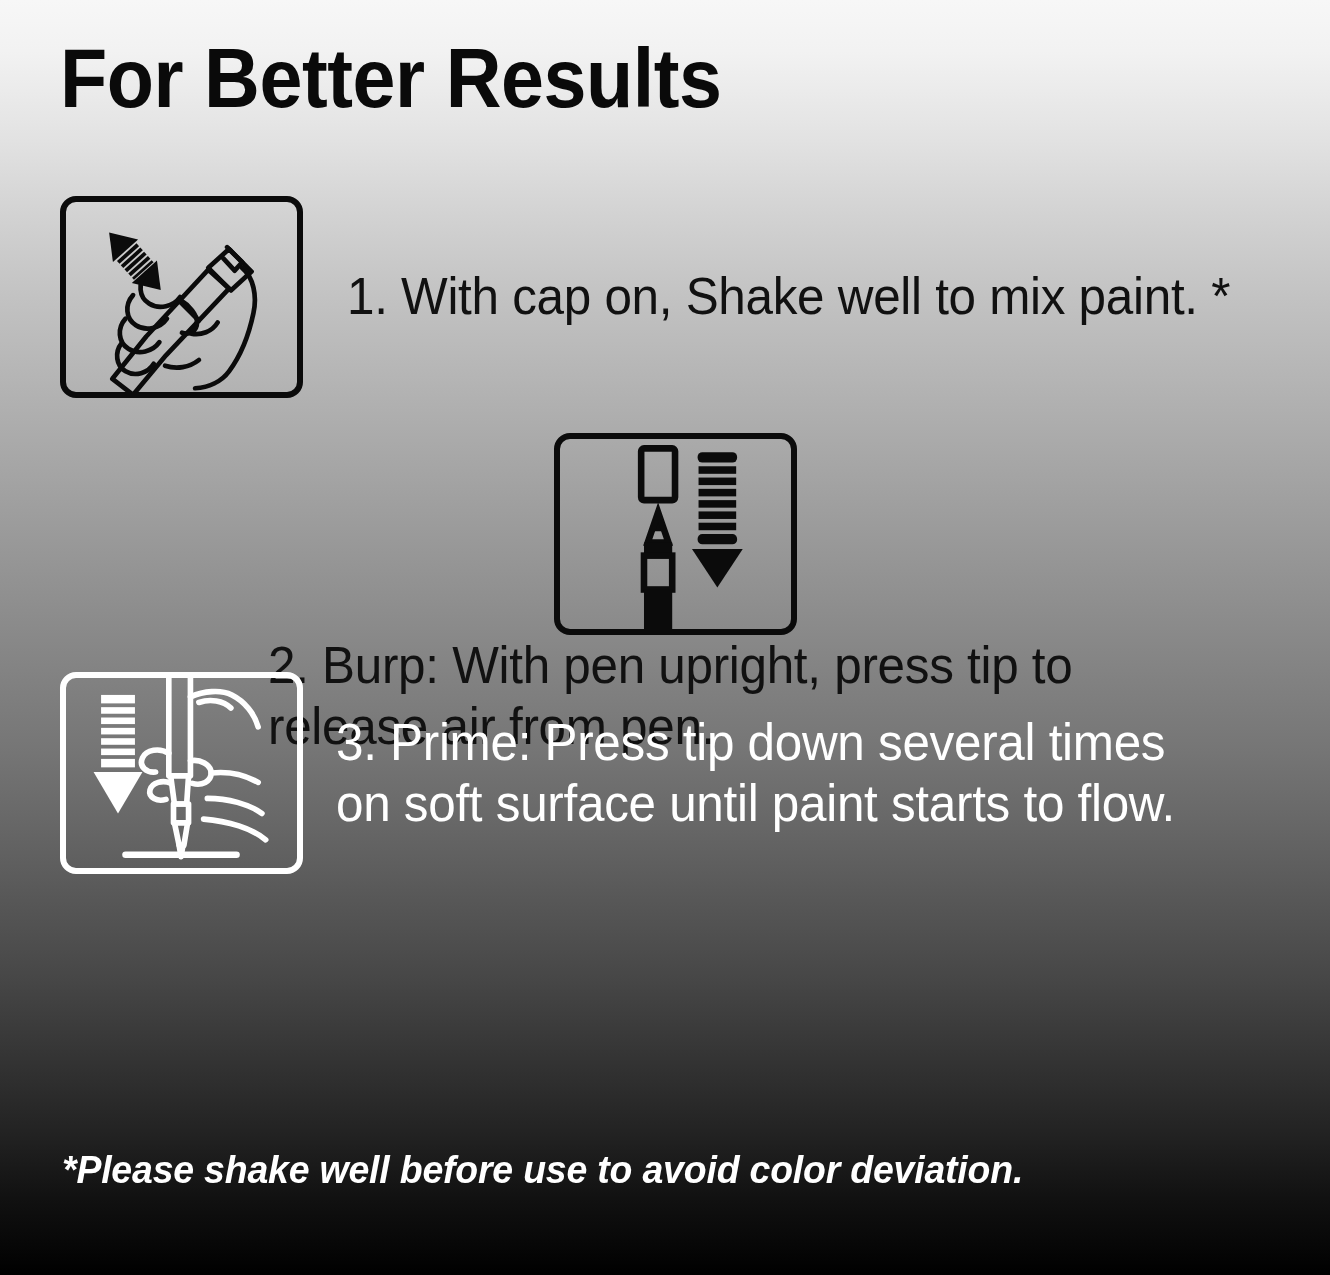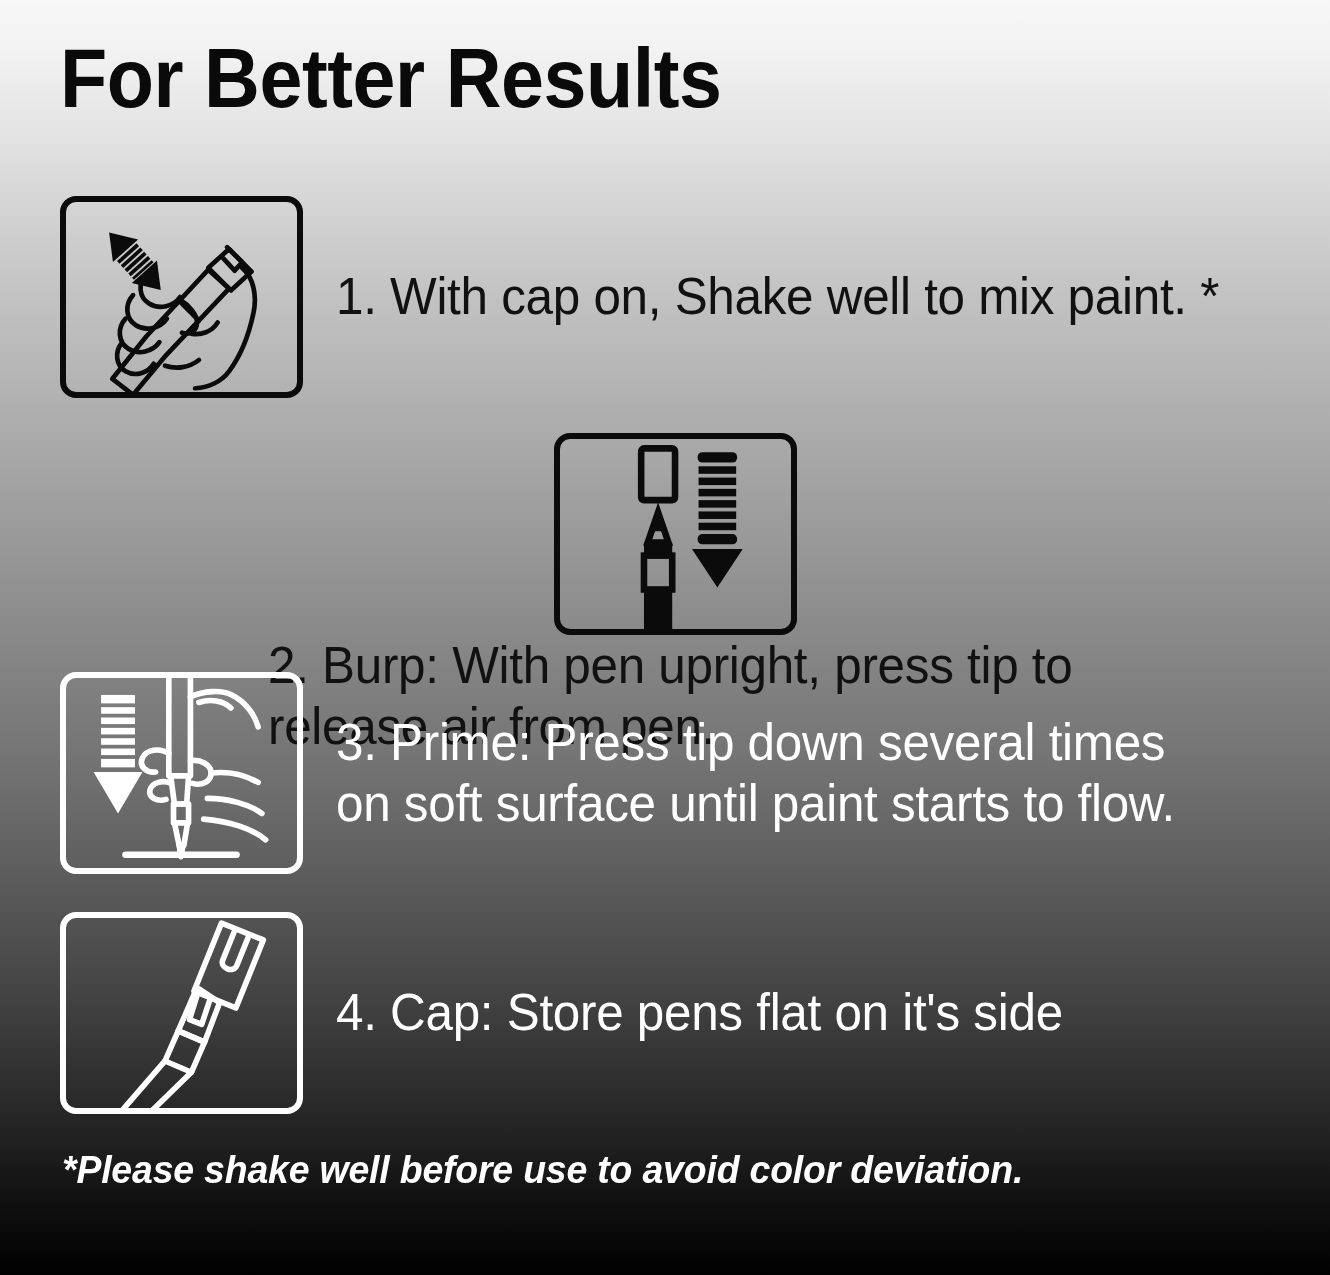--- a/index.html
+++ b/index.html
@@ -56,21 +56,21 @@
   }
 
   
   .row {
     position: absolute;
     left: 60px;
     width: 1230px;
     display: flex;
     align-items: center;
   }
-  #row-1 { top: 196px;  height: 202px; }
+  #row-1 { top: 196px;  height: 202px; gap: 11px; }
   #row-2 { top: 433px;  height: 202px; flex-direction: column; }
   #row-3 { top: 672px;  height: 202px; }
   #row-4 { top: 912px;  height: 202px; }
 
   .icon-box {
     position: relative;
     width: 243px;
     height: 202px;
     box-sizing: border-box;
     border-radius: 16px;
@@ -243,40 +243,16 @@
           <path d="M149,128 c22,0 44,6 58,16"></path>
           <path d="M145,150 c26,2 52,10 66,22"></path>
         </g>
       </svg>
     </div>
 
     <div class="step-text on-dark">3. Prime: Press tip down several times
 on soft surface until paint starts to flow.</div>
   </div>
 
-  <div class="row" id="row-4">
-
-    <div class="icon-box light-line">
-      <svg class="icon-svg" viewBox="0 0 243 202" xmlns="http://www.w3.org/2000/svg">
-        <g fill="none" stroke="#ffffff" stroke-width="6" stroke-linejoin="round" stroke-linecap="round">
-
-          <g transform="rotate(22 172 55)">
-            <rect x="146" y="12" width="48" height="78"></rect>
-            <path d="M162,16 L162,48 c0,9 16,9 16,0 L178,16"></path>
-          </g>
-
-          <path d="M138,74 L118,120 L146,132 L162,90 Z"></path>
-          <path d="M140,76 L130,108 L143,113 L152,86"></path>
-
-          <path d="M118,120 L104,152 L132,164 L146,132 Z"></path>
-
-          <path d="M104,152 L58,205"></path>
-          <path d="M132,164 L90,205"></path>
-        </g>
-      </svg>
-    </div>
-
-    <div class="step-text on-dark">4. Cap: Store pens flat on it's side</div>
-  </div>
 
   <div id="footnote">*Please shake well before use to avoid color deviation.</div>
 
 </div>
 
 </body></html>

